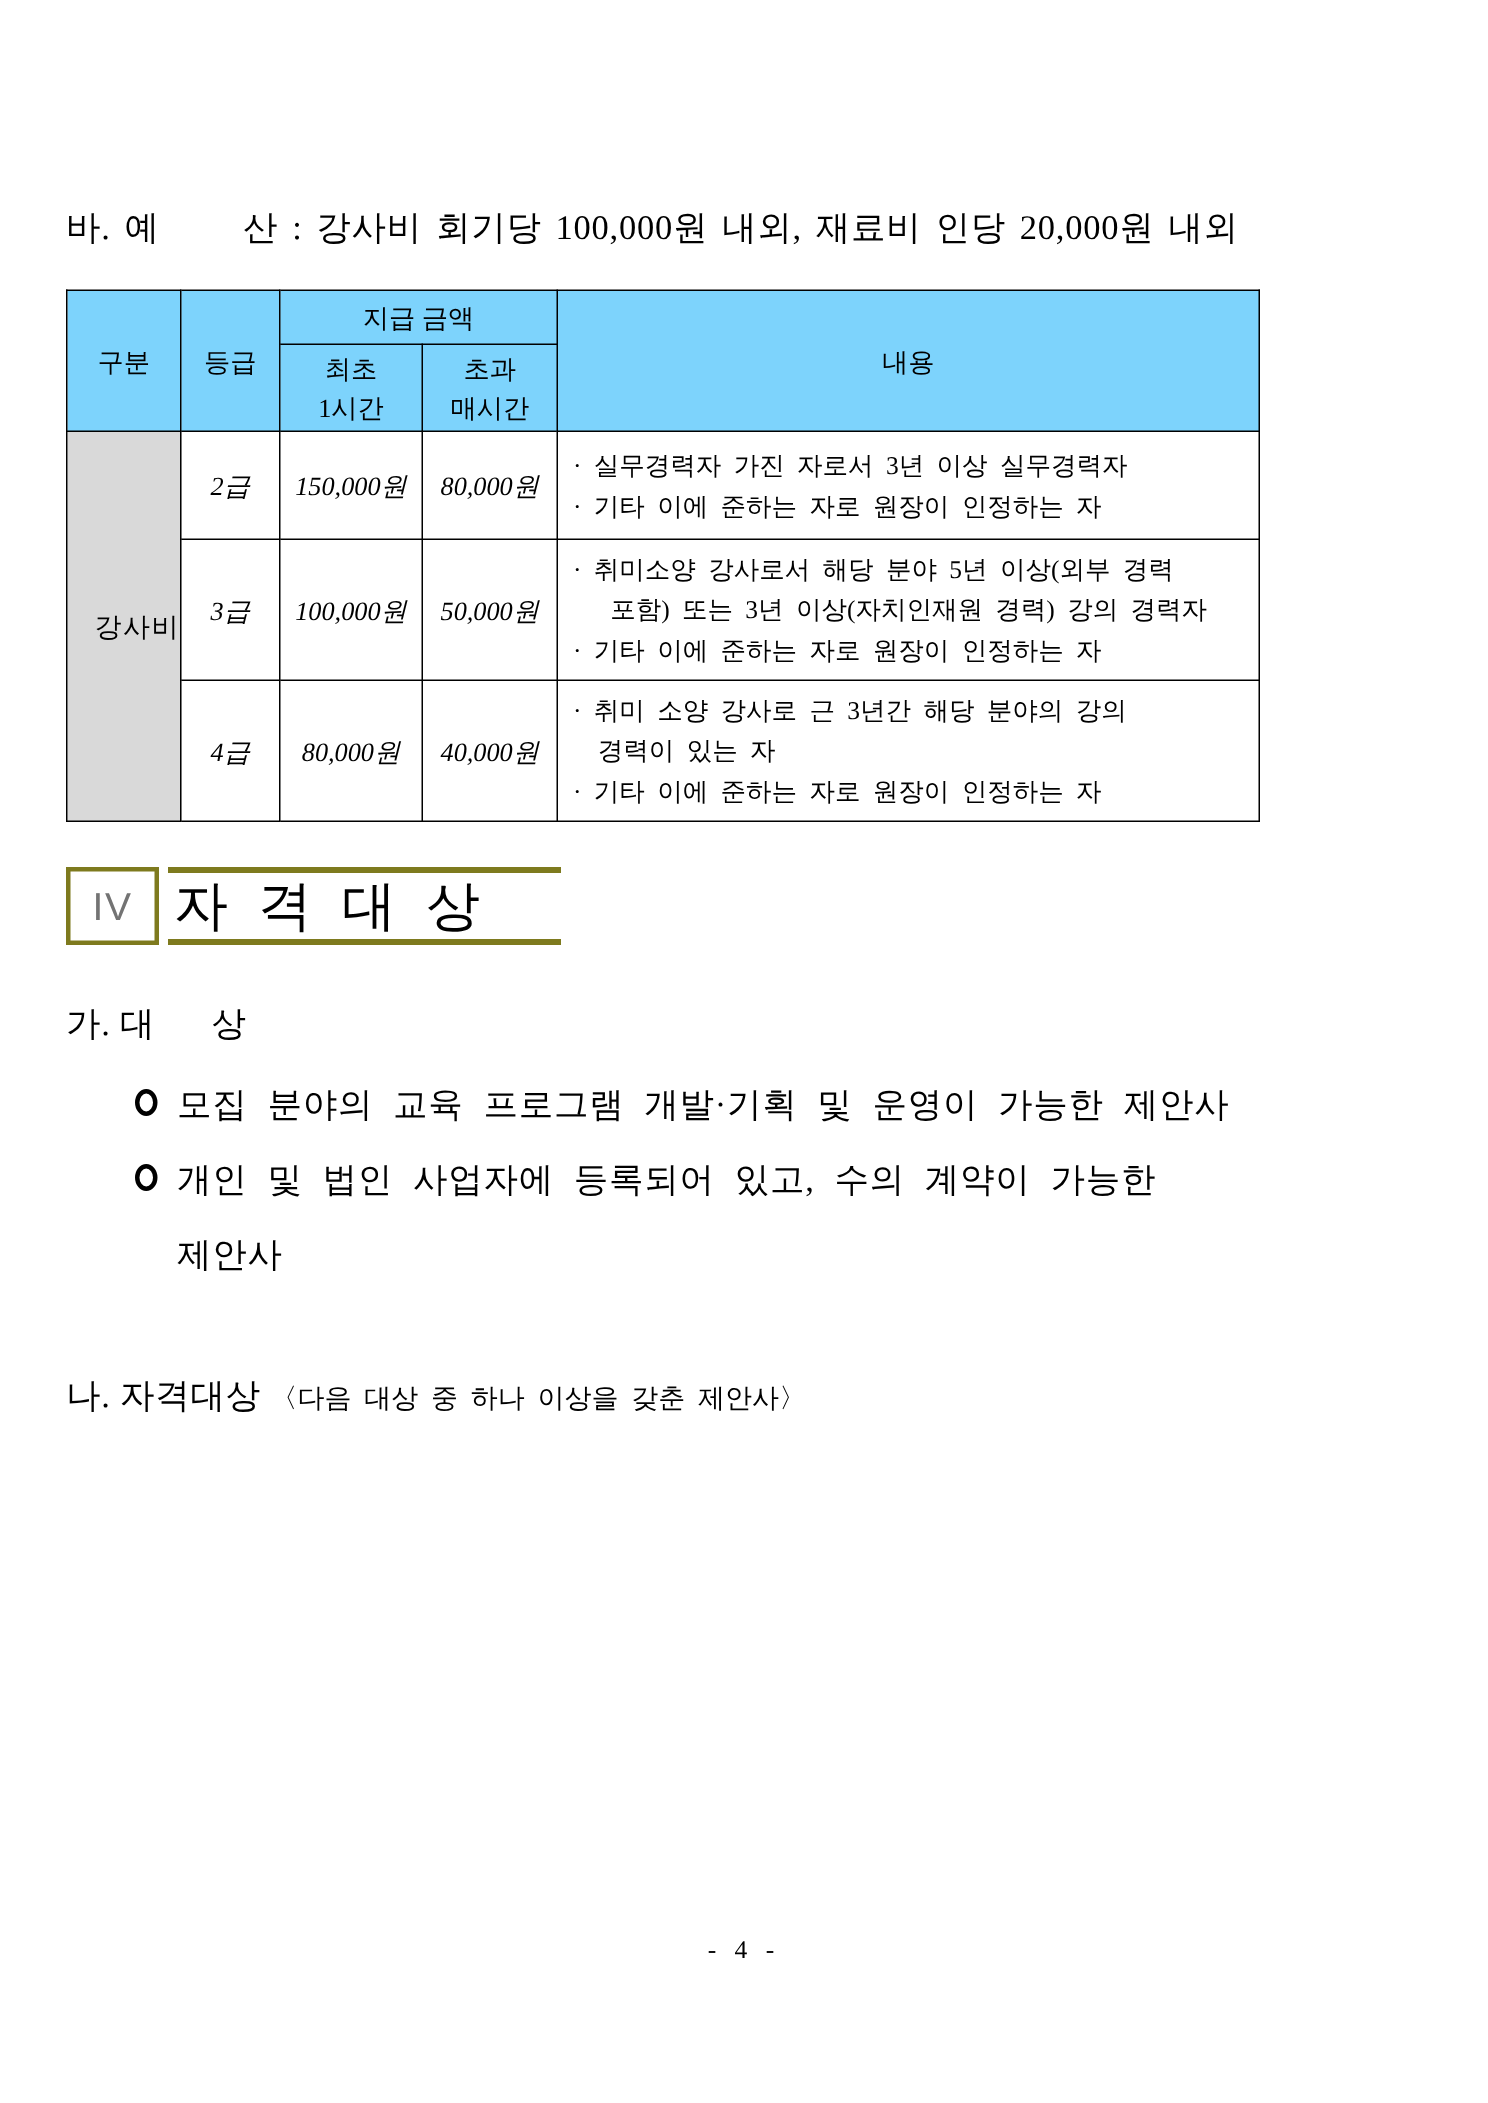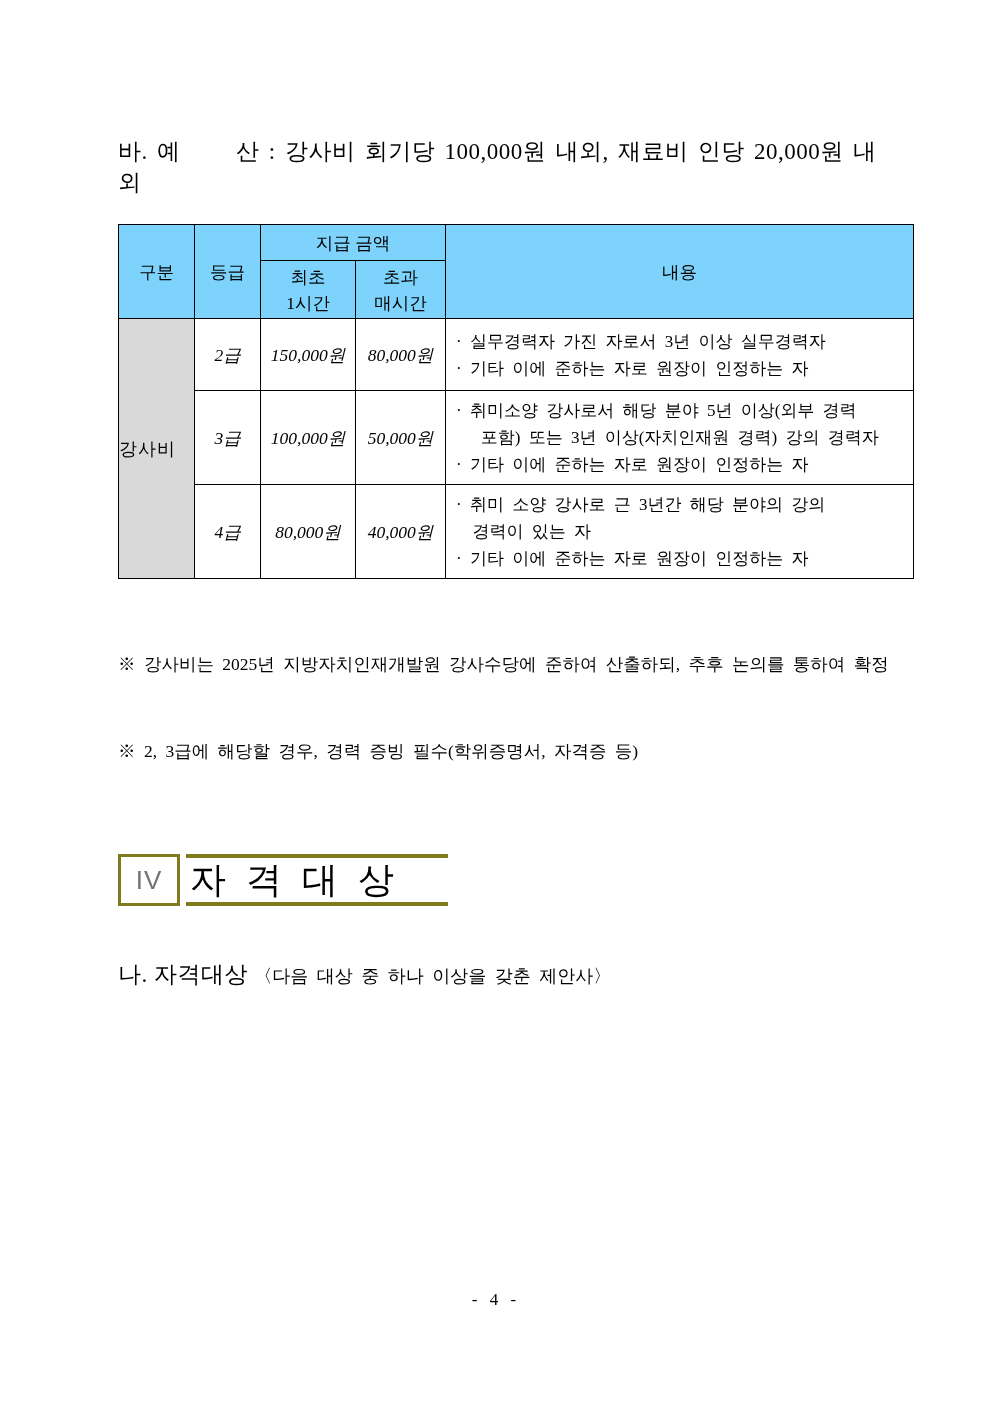--- a/index.html
+++ b/index.html
@@ -5,21 +5,21 @@
   * { margin: 0; padding: 0; box-sizing: border-box; }
   html, body { background: #ffffff; }
   body {
     width: 992px; height: 1402px;
     position: relative;
     font-family: "Liberation Serif", "DejaVu Serif", serif;
     color: #000000;
   }
   .page {
     position: absolute; inset: 0;
-    padding: 136px 97px 0 118px;
+    padding: 136px 97px 0 44px;
   }
 
   
   .budget-line {
     font-size: 23px;
     letter-spacing: 0.5px;
     white-space: pre-wrap;
     word-spacing: 3px;
   }
 
@@ -48,21 +48,21 @@
   .col-first  { width: 95px; }
   .col-extra  { width: 90px; }
   .col-content{ width: 468px; }
   tr.hdr-top   { height: 36px; }
   tr.hdr-sub   { height: 58px; }
   tr.row-2 { height: 72px; }
   tr.row-3 { height: 84px; }
   tr.row-4 { height: 78px; }
   td.group-cell {
     background: #d9d9d9;
-    text-align: left;
+    text-align: right;
     font-size: 18px;
     letter-spacing: 1px;
   }
   td.center-cell { text-align: center; font-style: italic; }
   td.content-cell {
     text-align: left;
     padding: 6px 8px 6px 10px;
     line-height: 27px;
     word-spacing: 4px;
     font-size: 17px;
@@ -204,30 +204,40 @@
         <td class="center-cell">4급</td>
         <td class="center-cell">80,000원</td>
         <td class="center-cell">40,000원</td>
         <td class="content-cell">· 취미 소양 강사로 근 3년간 해당 분야의 강의
   경력이 있는 자
 · 기타 이에 준하는 자로 원장이 인정하는 자</td>
       </tr>
     </tbody>
   </table>
 
-  <div class="notes">
-    <div>※ 강사비는 2025년 지방자치인재개발원 강사수당에 준하여 산출하되, 추후 논의를 통하여 확정</div>
-    <div>※ 2, 3급에 해당할 경우, 경력 증빙 필수(학위증명서, 자격증 등)</div>
-  </div>
 
   <div class="section-heading">
     <span class="roman-box">IV</span>
     <span class="title-bar">자 격 대 상</span>
   </div>
 
+  <div class="subsection sub-a">
+    <div class="subsection-label"><span>가. 대      상</span><span class="sub-note"></span></div>
+    <div class="items">
+      <div class="bullet-item">
+        <span class="bullet-circle"></span>
+        <div class="bullet-text">모집 분야의 교육 프로그램 개발·기획 및 운영이 가능한 제안사</div>
+      </div>
+      <div class="bullet-item">
+        <span class="bullet-circle"></span>
+        <div class="bullet-text">개인 및 법인 사업자에 등록되어 있고, 수의 계약이 가능한
+제안사</div>
+      </div>
+    </div>
+  </div>
 
   <div class="subsection sub-b">
     <div class="subsection-label"><span>나. 자격대상 </span><span class="sub-note">〈다음 대상 중 하나 이상을 갖춘 제안사〉</span></div>
     <div class="items">
     </div>
   </div>
 
   <div class="page-number">- 4 -</div>
 
 </div>

